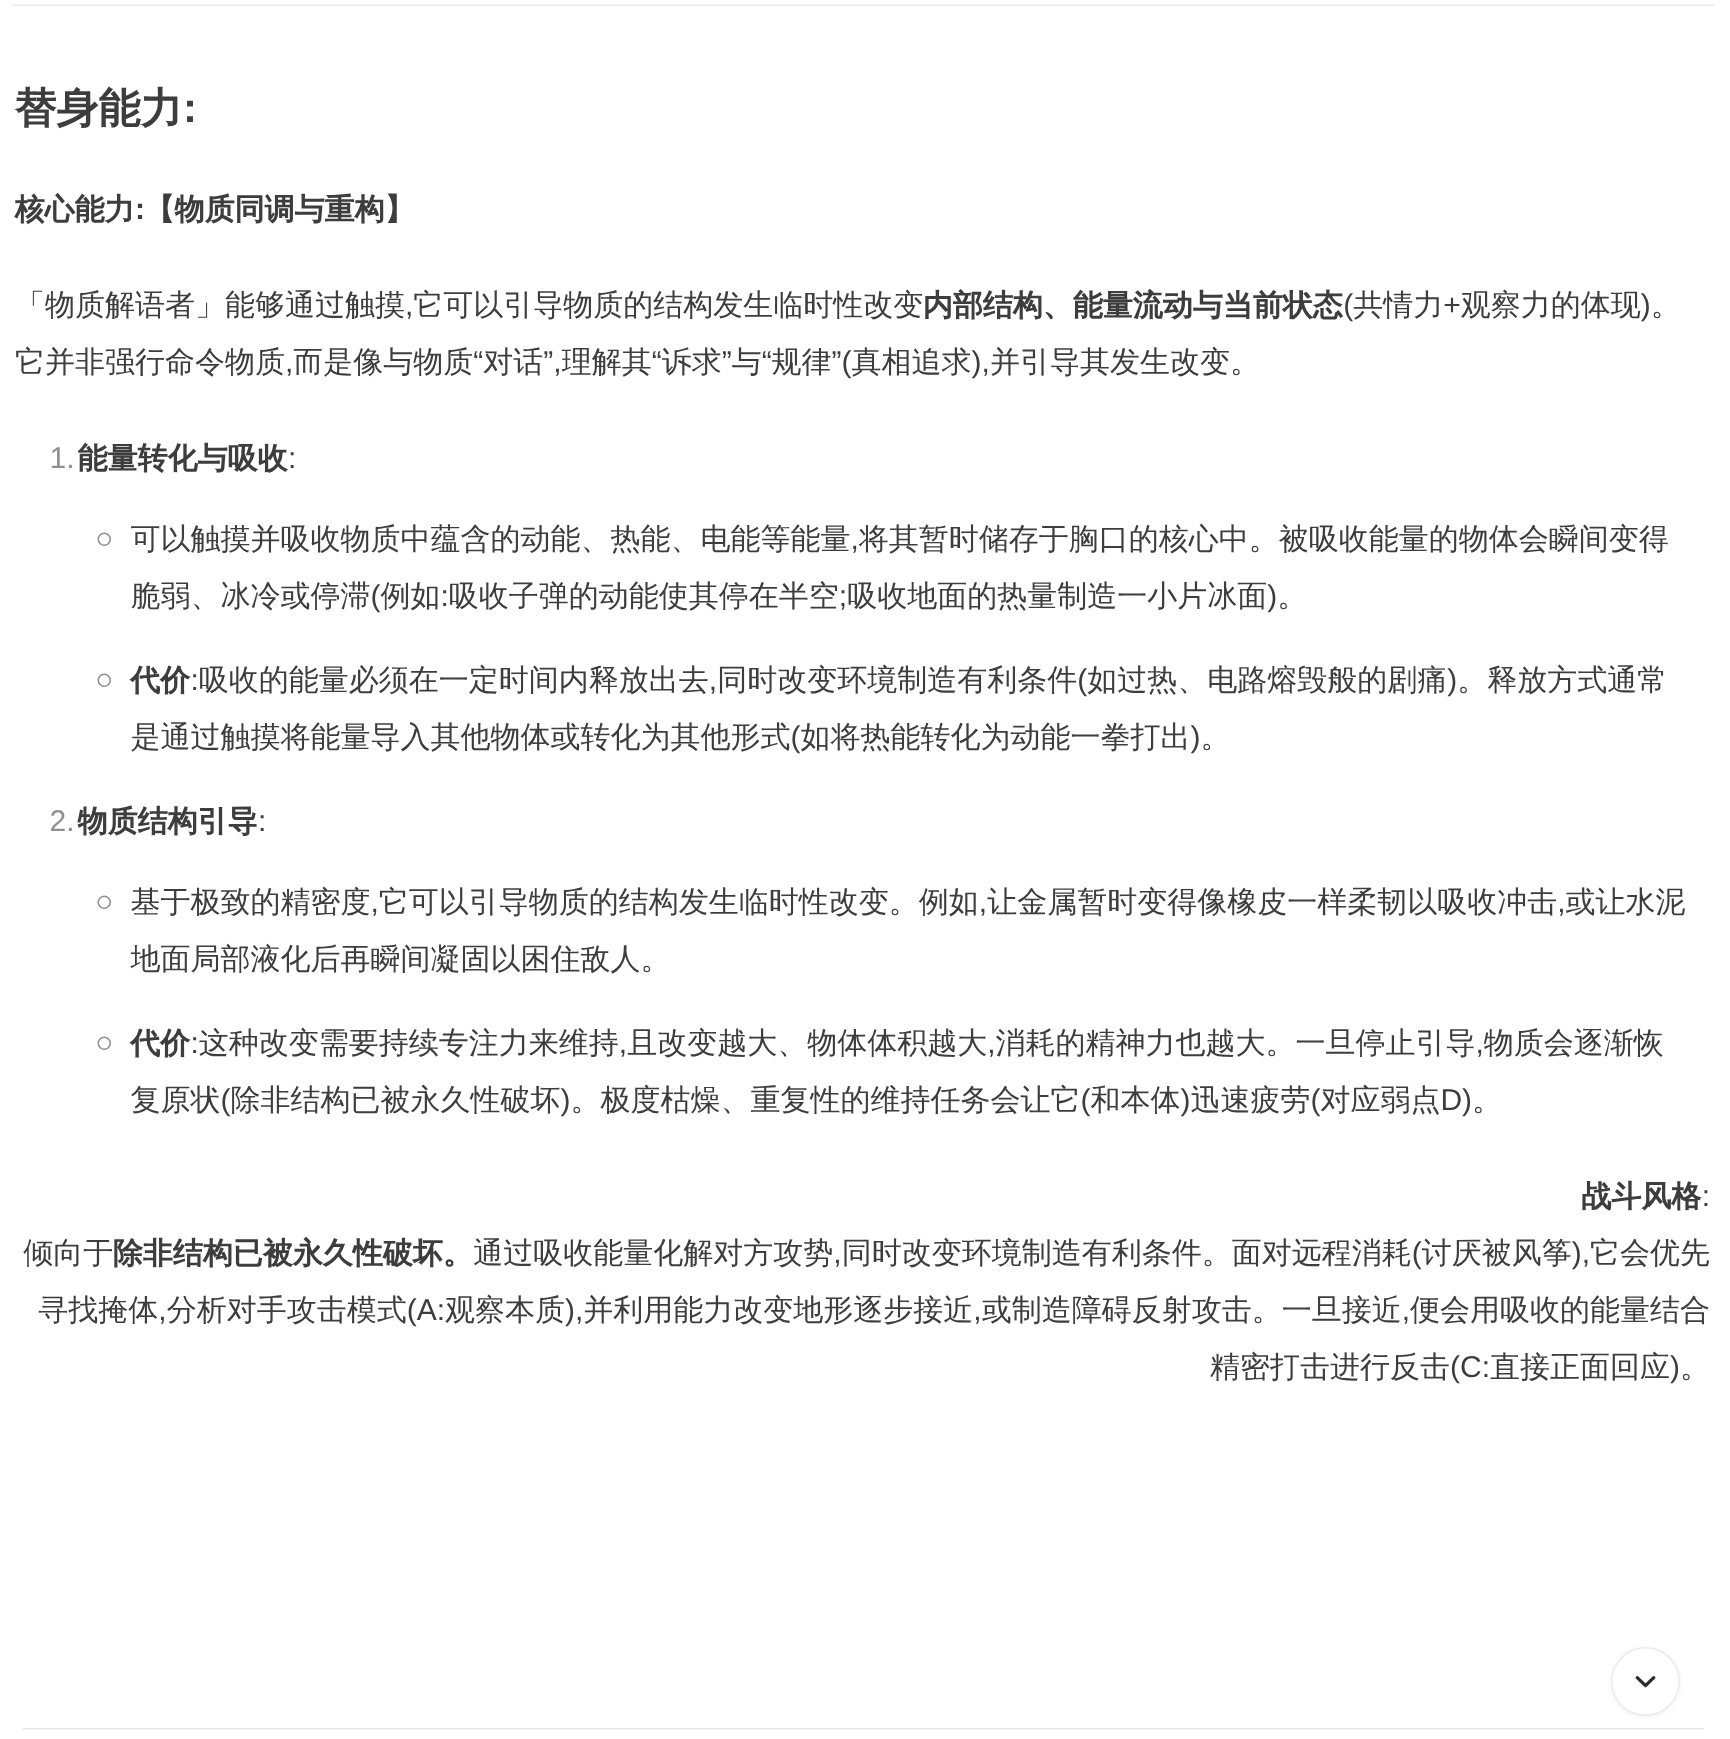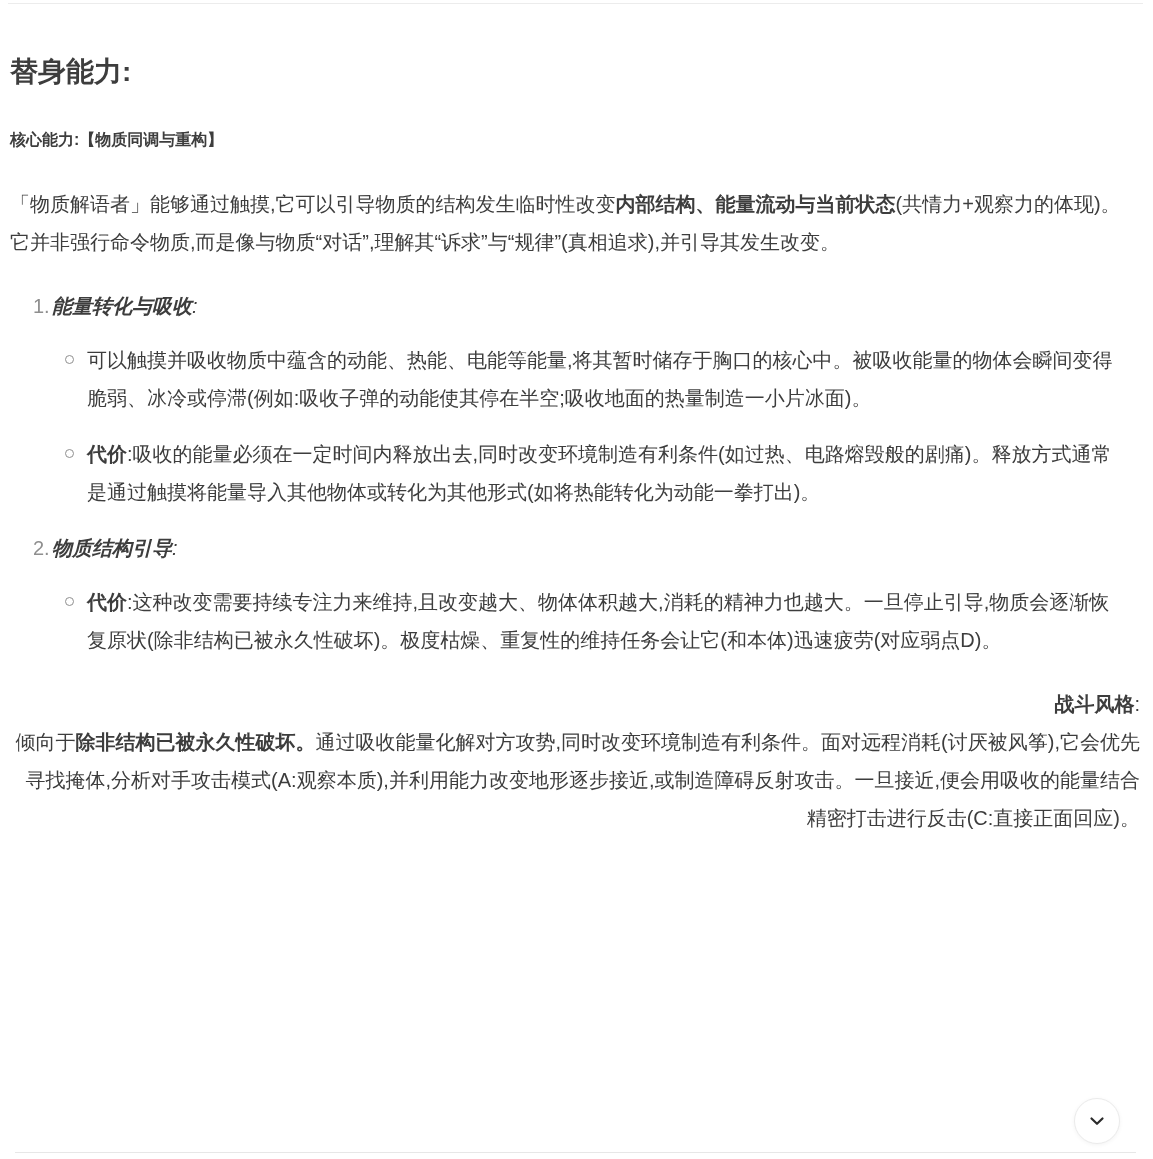--- a/index.html
+++ b/index.html
@@ -24,34 +24,34 @@
     padding: 0 13px 0 10px;
     font-size: 20px; line-height: 38px;
   }
   .rich { white-space: pre-wrap; }
   strong { font-weight: 700; }
   h2.doc-title {
     font-size: 28px; line-height: 30px; font-weight: 700;
     margin: 54px 0 0 0; color: #3d3d3d;
   }
   h3.core-heading {
-    font-size: 16px; line-height: 30px; font-weight: 700;
+    font-size: 20px; line-height: 30px; font-weight: 700;
     margin: 38px 0 0 0; color: #3d3d3d;
   }
   p.intro { margin: 30px 0 0 0; }
   ol.ability-list {
     list-style: none;
     margin: 26px 0 0 23px; padding: 0;
   }
   ol.ability-list > li + li { margin-top: 2px; }
   .oli-head { display: flex; align-items: flex-start; margin: 0 0 8px 0; }
   .oli-num {
     flex: 0 0 19px; color: #8f8f8f; font-size: 20px; line-height: 38px;
   }
-  .oli-title { margin: 0; flex: 1; font-style: italic; }
+  .oli-title { margin: 0; flex: 1; }
   ul.sub-list { list-style: none; margin: 16px; padding: 0 0 0 16px; }
   ul.sub-list > li {
     display: flex; align-items: flex-start; margin: 0 0 18px 0;
   }
   .dot {
     flex: 0 0 auto; width: 7px; height: 7px;
     border: 1.5px solid #8f8f8f; border-radius: 50%;
     margin: 14px 13px 0 0; background: transparent;
   }
   ul.sub-list p { margin: 0; flex: 1; }
@@ -97,20 +97,24 @@
       </ul>
     </li>
     <li>
       <div class="oli-head">
         <span class="oli-num">2.</span>
         <p class="oli-title rich"><strong>物质结构引导</strong><span>:</span></p>
       </div>
       <ul class="sub-list">
         <li>
           <span class="dot"></span>
+          <p class="rich"><span>基于极致的精密度,它可以引导物质的结构发生临时性改变。例如,让金属暂时变得像橡皮一样柔韧以吸收冲击,或让水泥地面局部液化后再瞬间凝固以困住敌人。</span></p>
+        </li>
+        <li>
+          <span class="dot"></span>
           <p class="rich"><strong>代价</strong><span>:这种改变需要持续专注力来维持,且改变越大、物体体积越大,消耗的精神力也越大。一旦停止引导,物质会逐渐恢复原状(除非结构已被永久性破坏)。极度枯燥、重复性的维持任务会让它(和本体)迅速疲劳(对应弱点D)。</span></p>
         </li>
       </ul>
     </li>
   </ol>
 
   <p class="combat rich"><strong>战斗风格</strong><span>:
 倾向于</span><strong>除非结构已被永久性破坏。</strong><span>通过吸收能量化解对方攻势,同时改变环境制造有利条件。面对远程消耗(讨厌被风筝),它会优先寻找掩体,分析对手攻击模式(A:观察本质),并利用能力改变地形逐步接近,或制造障碍反射攻击。一旦接近,便会用吸收的能量结合精密打击进行反击(C:直接正面回应)。</span></p>
 
 </div>

